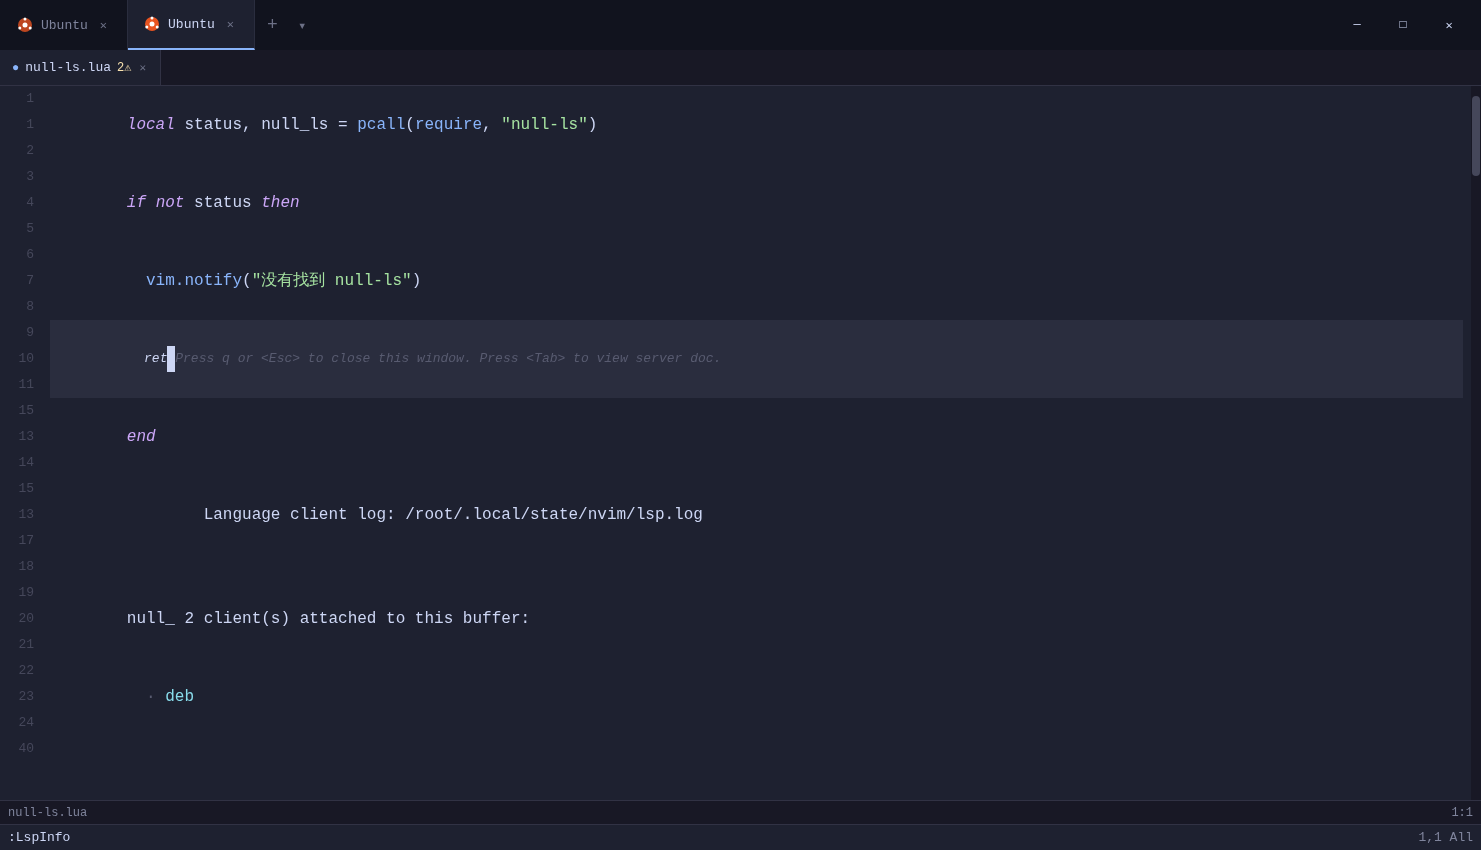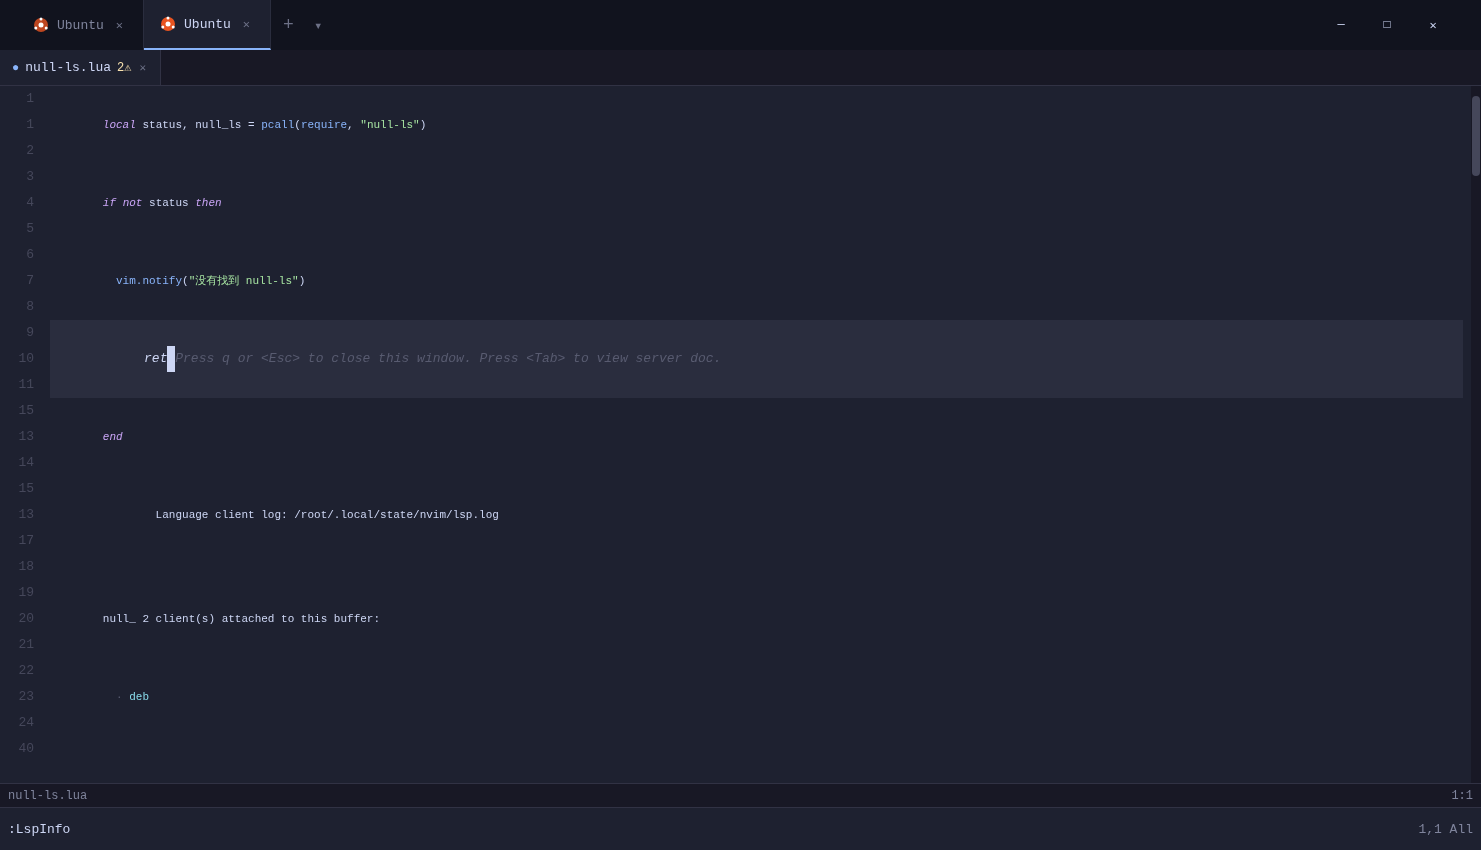--- a/index.html
+++ b/index.html
@@ -12,21 +12,21 @@
       height: 850px;
       overflow: hidden;
     }
 
     
     .title-bar {
       background: #11131e;
       height: 50px;
       display: flex;
       align-items: center;
-      padding: 0 17px;
+      padding: 0 1px;
       user-select: none;
       justify-content: center;
     }
     .tab-area {
       display: flex;
       align-items: center;
       flex: 1;
       height: 100%;
     }
     .tab {
@@ -158,21 +158,21 @@
     .code-content {
       flex: 1;
       padding: 0 8px;
       overflow: hidden;
       position: relative;
     }
 
     .code-line {
       line-height: 26px;
       white-space: pre;
-      font-size: 11px;
+      font-size: 16px;
     }
 
     
     .info-popup-line {
       background: #2a2d3e;
       color: #a6adc8;
       font-style: italic;
       font-size: 13px;
       padding-left: 16px;
     }
@@ -188,21 +188,21 @@
       font-size: 12px;
       color: #7f849c;
       border-top: 1px solid #313244;
     }
     .status-left { display: flex; gap: 8px; align-items: center; }
     .status-right { display: flex; gap: 16px; align-items: center; text-align: center; }
 
     
     .command-line {
       background: #1e2130;
-      height: 43px;
+      height: 26px;
       display: flex;
       align-items: center;
       padding: 0 8px;
       font-size: 13px;
       color: #cdd6f4;
       border-top: 1px solid #313244;
     } 
     .fn { color: #89b4fa; } 
     .str { color: #a6e3a1; }
     .var { color: #cdd6f4; }

